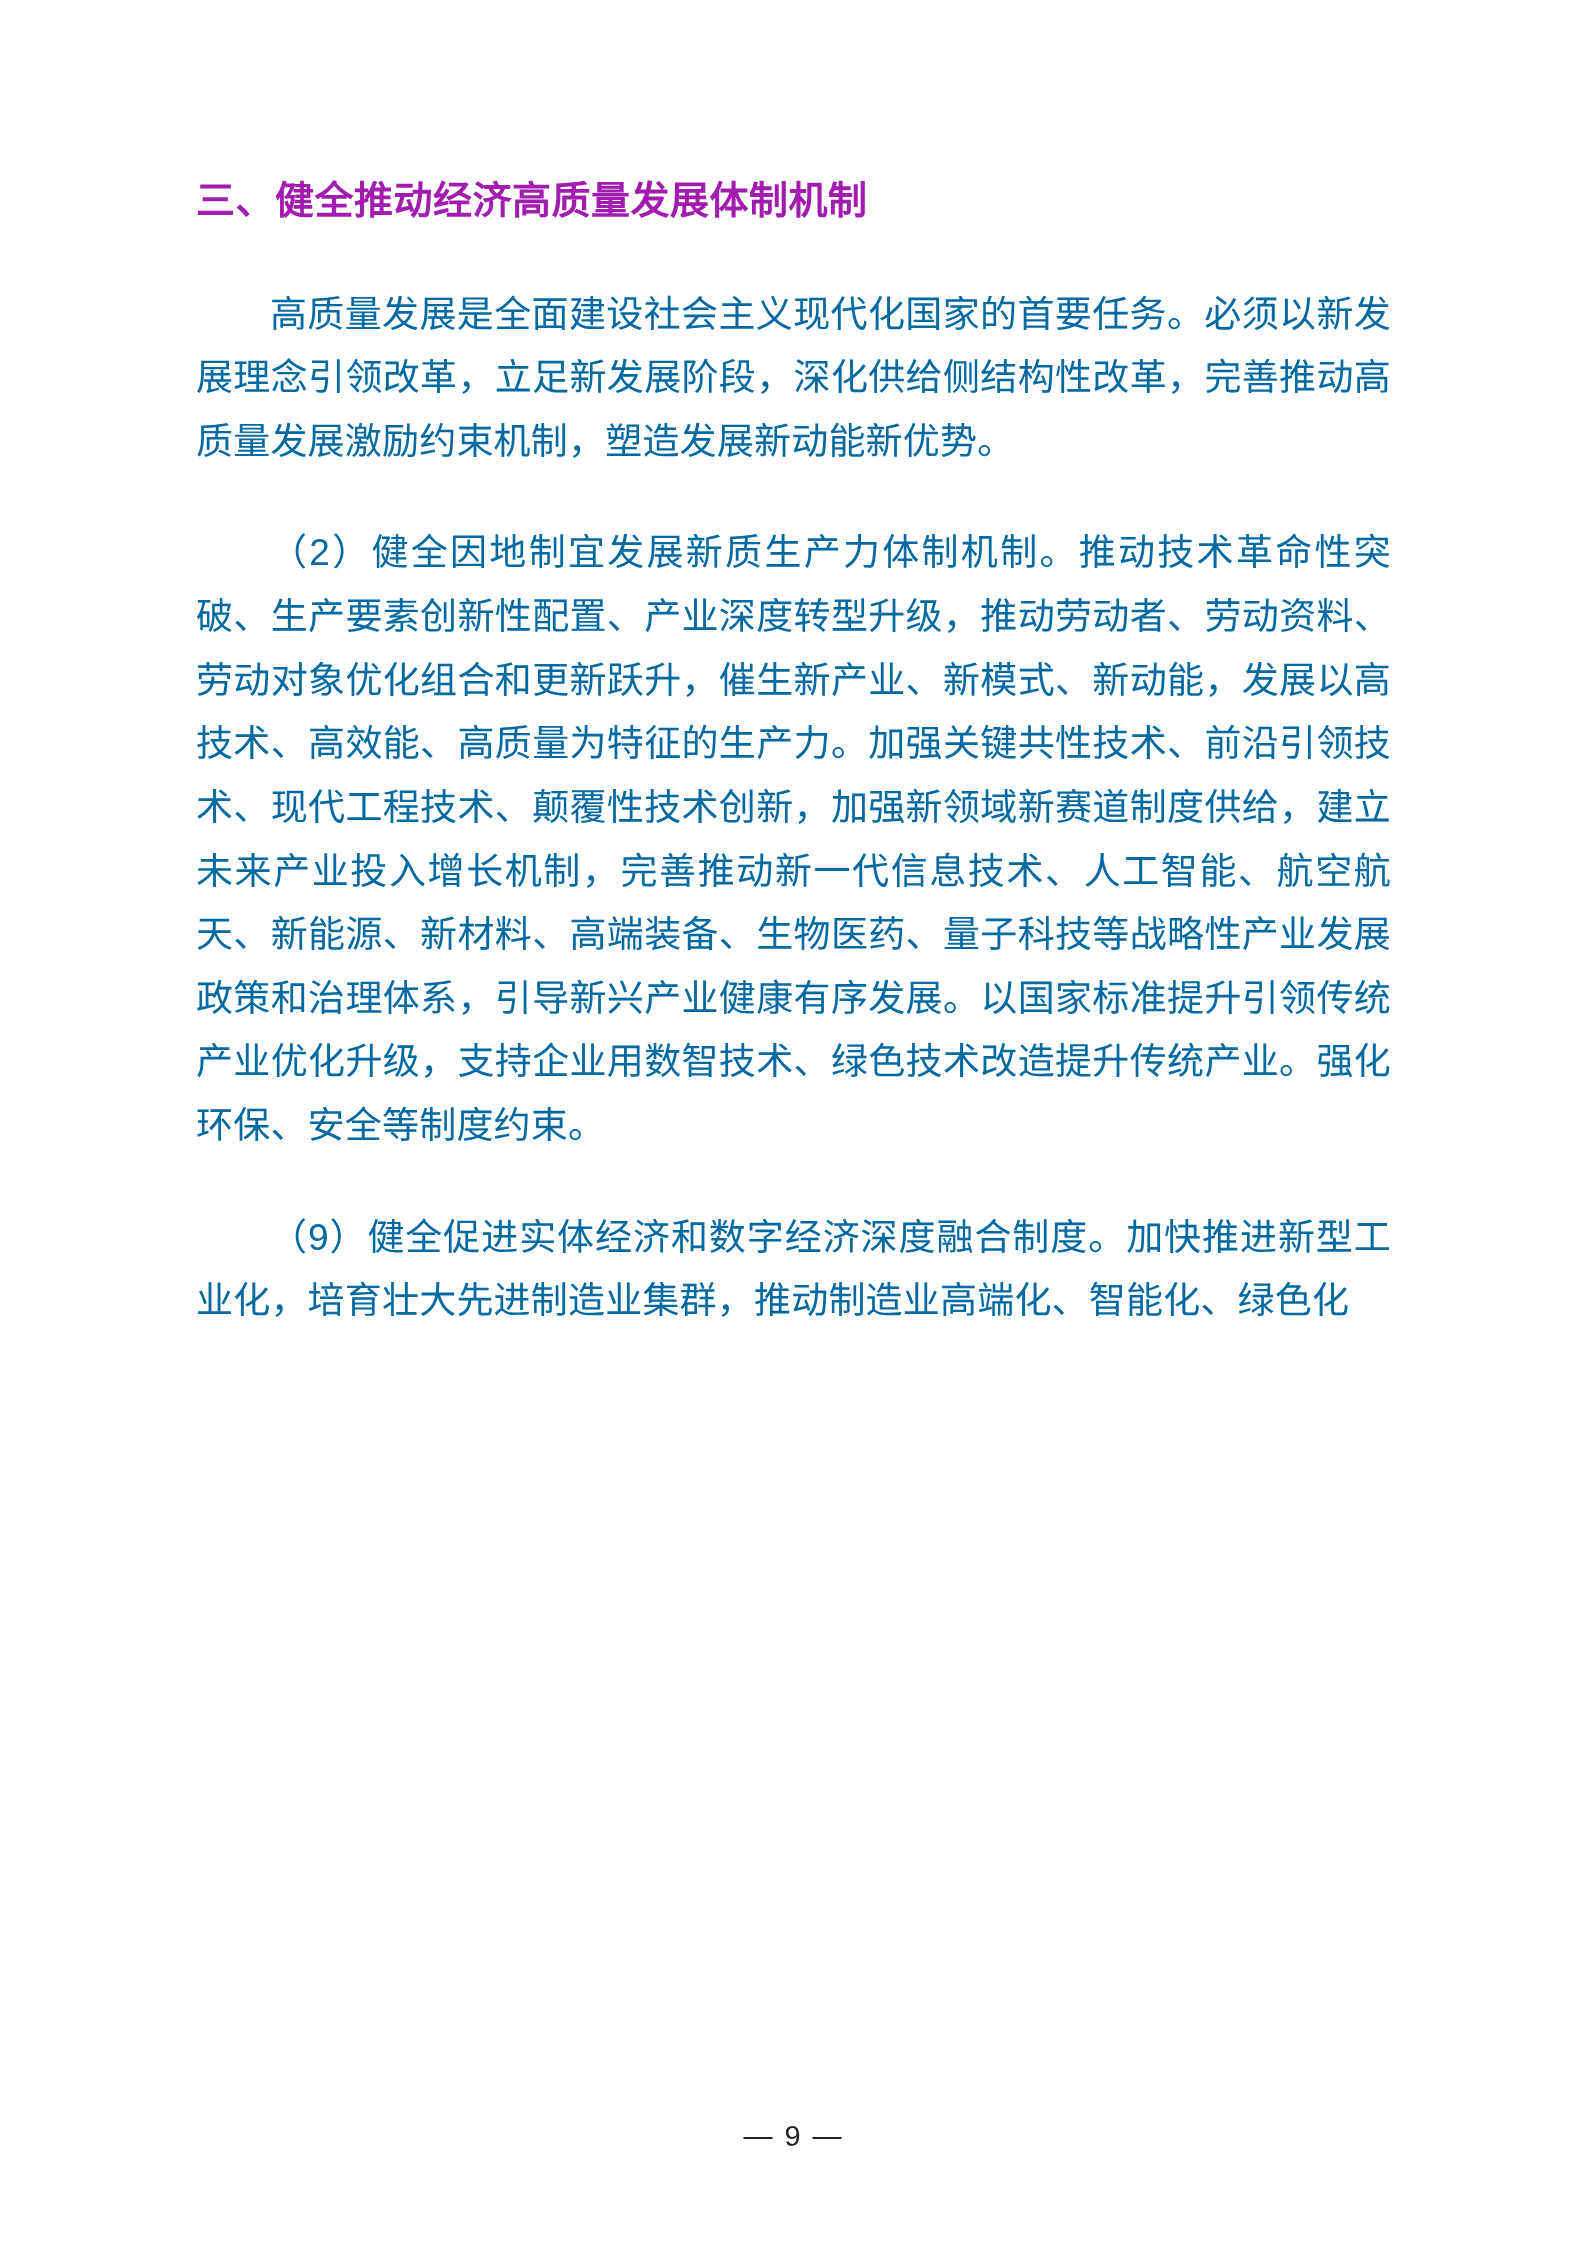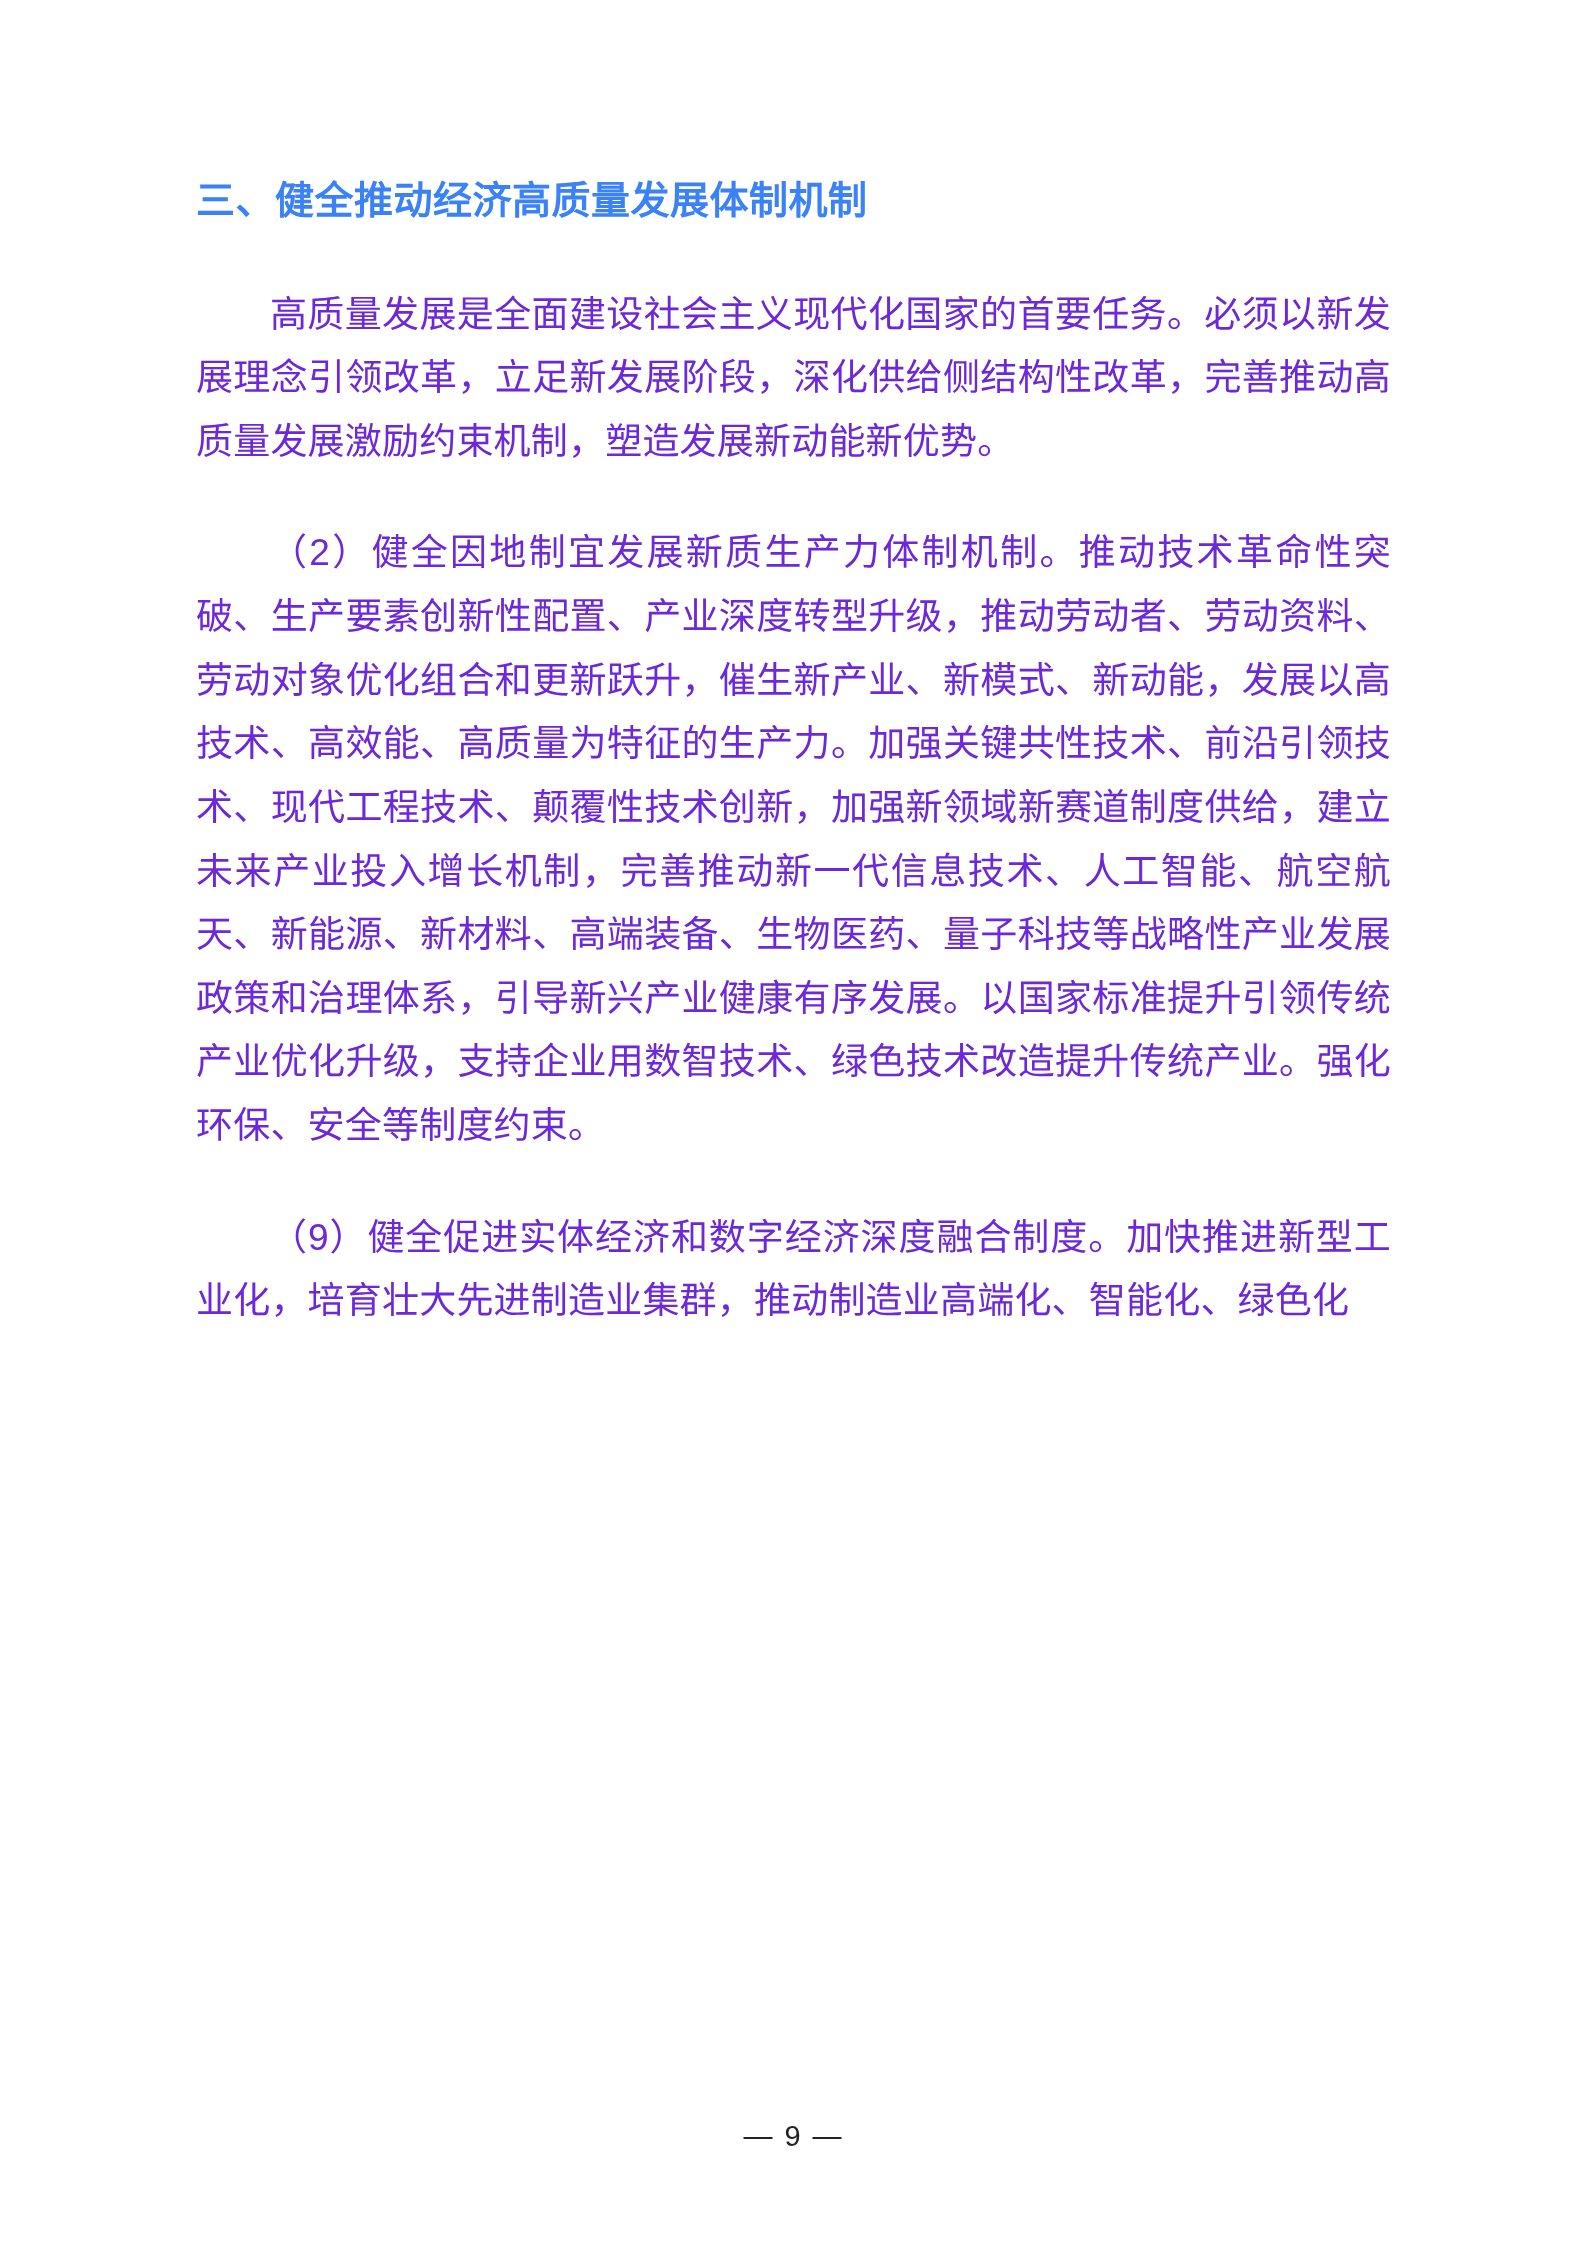--- a/index.html
+++ b/index.html
@@ -24,30 +24,30 @@
     left: 196px;
     top: 172px;
     width: 1195px;
   }
   .heading {
     font-size: 39px;
     font-weight: bold;
     letter-spacing: 0.5px;
     line-height: 1.5;
     margin: 0 0 52px 0;
-    color: #3b82f6;
+    color: #a21caf;
   }
   .para {
     font-size: 37px;
     line-height: 1.72;
     margin: 0 0 48px 0;
     text-align: justify;
     text-justify: inter-ideograph;
     text-indent: 2em;
-    color: #6d28d9;
+    color: #0369a1;
     letter-spacing: 0.2px;
   }
   .para:last-child {
     margin-bottom: 0;
   }
   .page-number {
     position: absolute;
     left: 0;
     right: 0;
     bottom: 92px;

